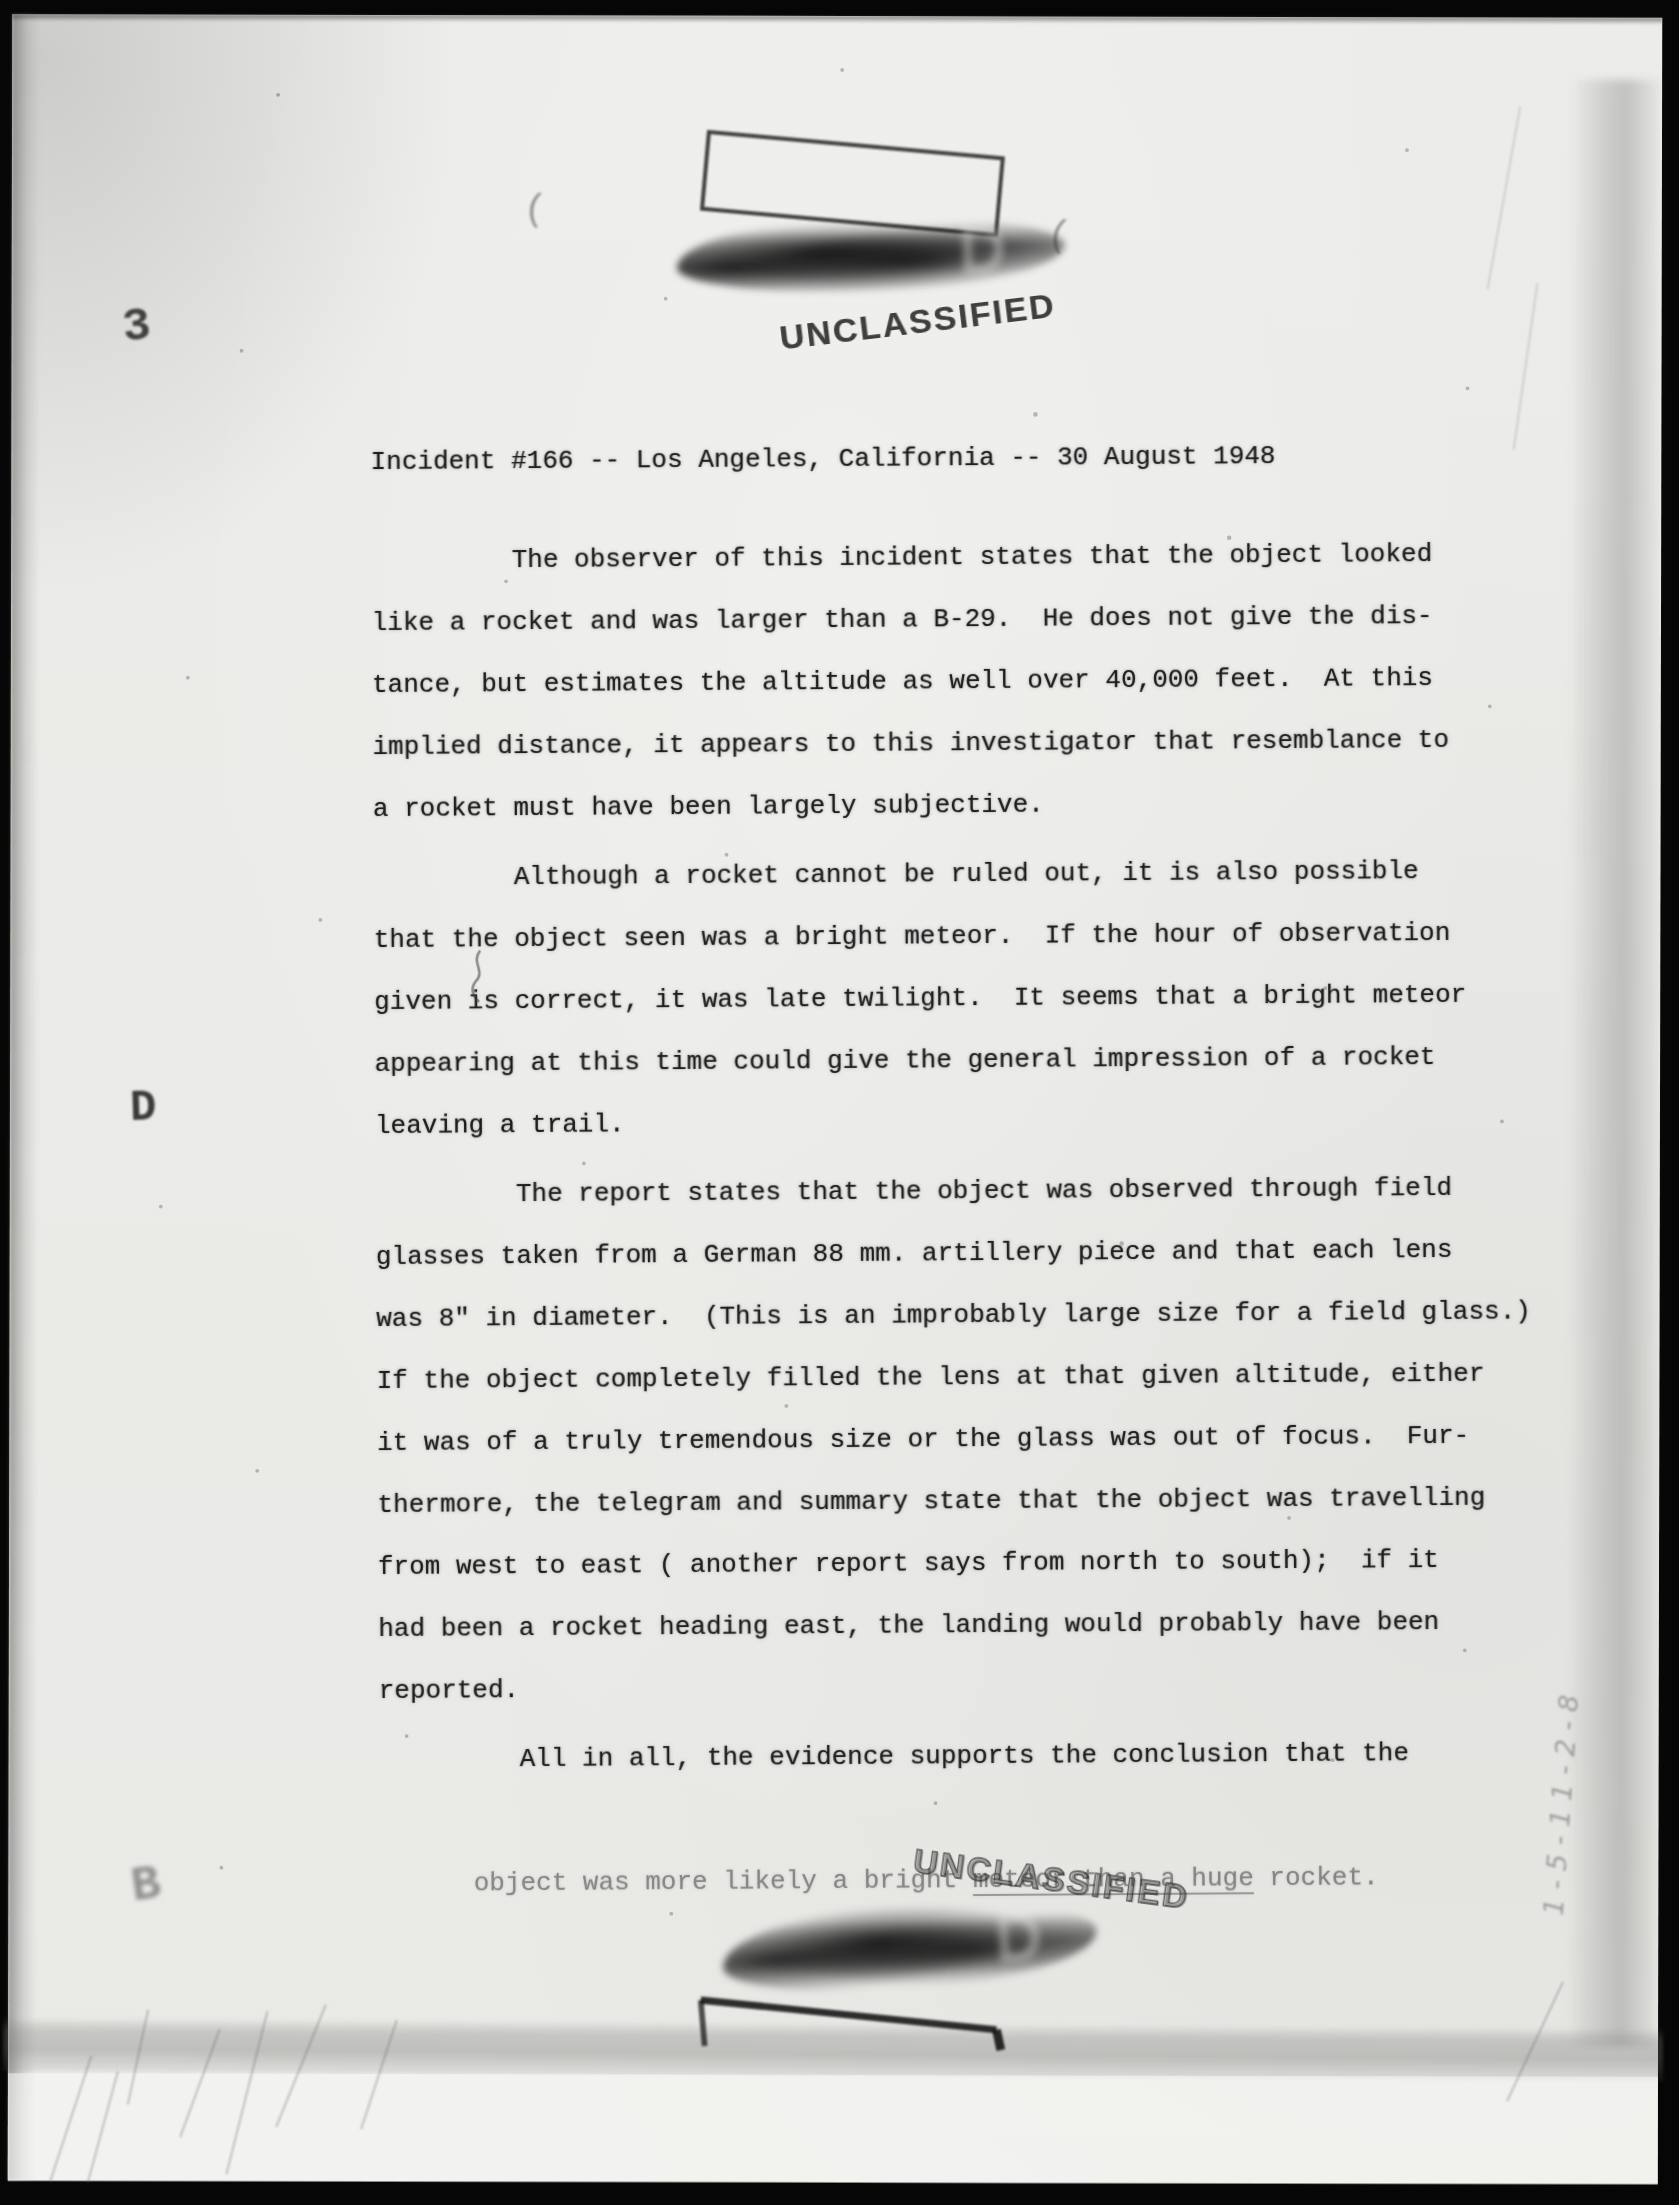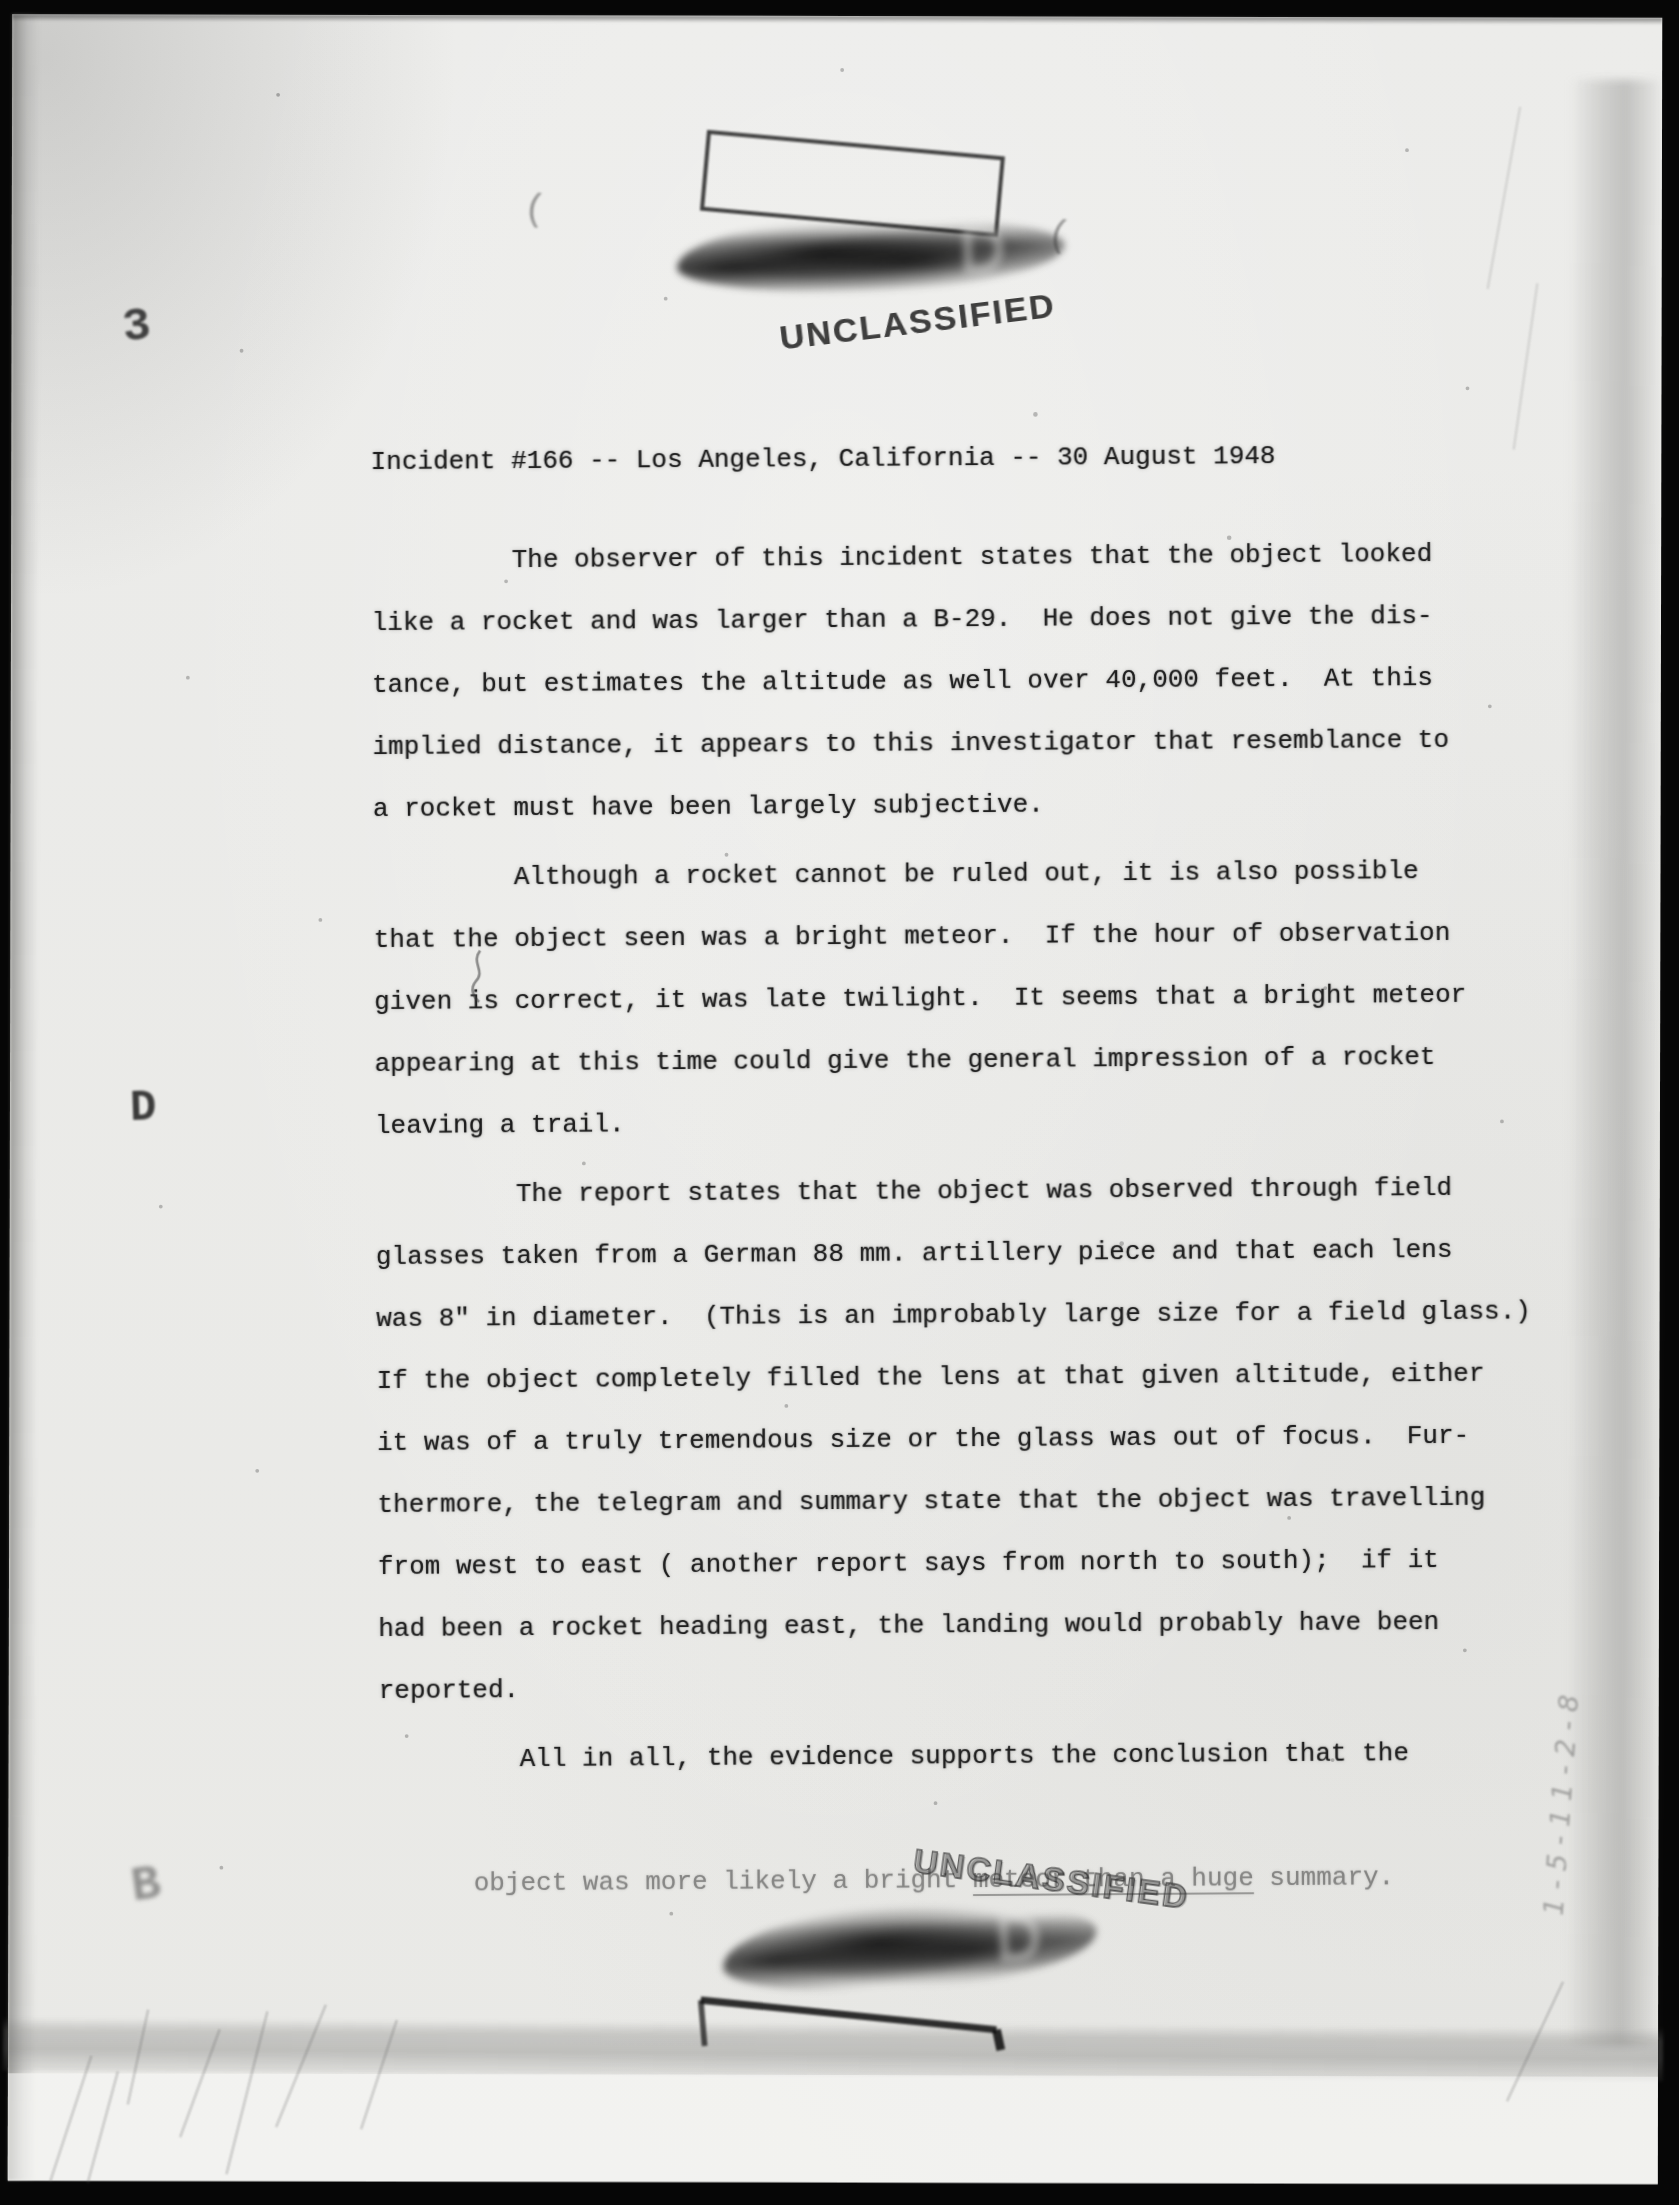--- a/index.html
+++ b/index.html
@@ -259,21 +259,21 @@
     <div class="block t-p3">         The report states that the object was observed through field
 glasses taken from a German 88 mm. artillery piece and that each lens
 was 8" in diameter.  (This is an improbably large size for a field glass.)
 If the object completely filled the lens at that given altitude, either
 it was of a truly tremendous size or the glass was out of focus.  Fur-
 thermore, the telegram and summary state that the object was travelling
 from west to east ( another report says from north to south);  if it
 had been a rocket heading east, the landing would probably have been
 reported.</div>
     <div class="block t-p4"><span>         All in all, the evidence supports the conclusion that the</span><br>
-      <span class="faded-line"><span>object was more likely a bright </span><span class="underlined">meteor than a huge</span><span> summary.</span></span>
+      <span class="faded-line"><span>object was more likely a bright </span><span class="underlined">meteor than a huge</span><span> rocket.</span></span>
     </div>
   </div>
 
   <div class="stamp-box-top"></div>
   <div class="smudge smudge-top">
     <span class="ghost-letter">D</span>
   </div>
   <div class="stamp-word uncl-top">UNCLASSIFIED</div>
   <span class="stray-paren paren-left">(</span>
   <span class="stray-paren paren-right">(</span>

